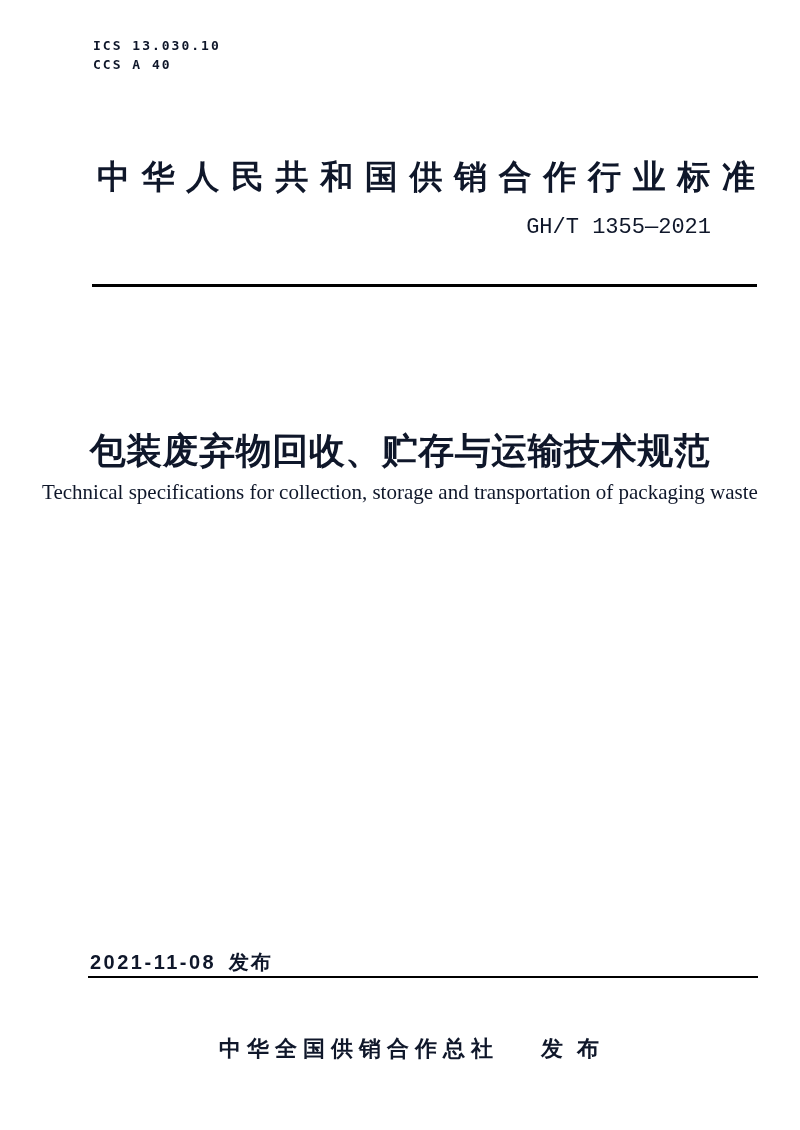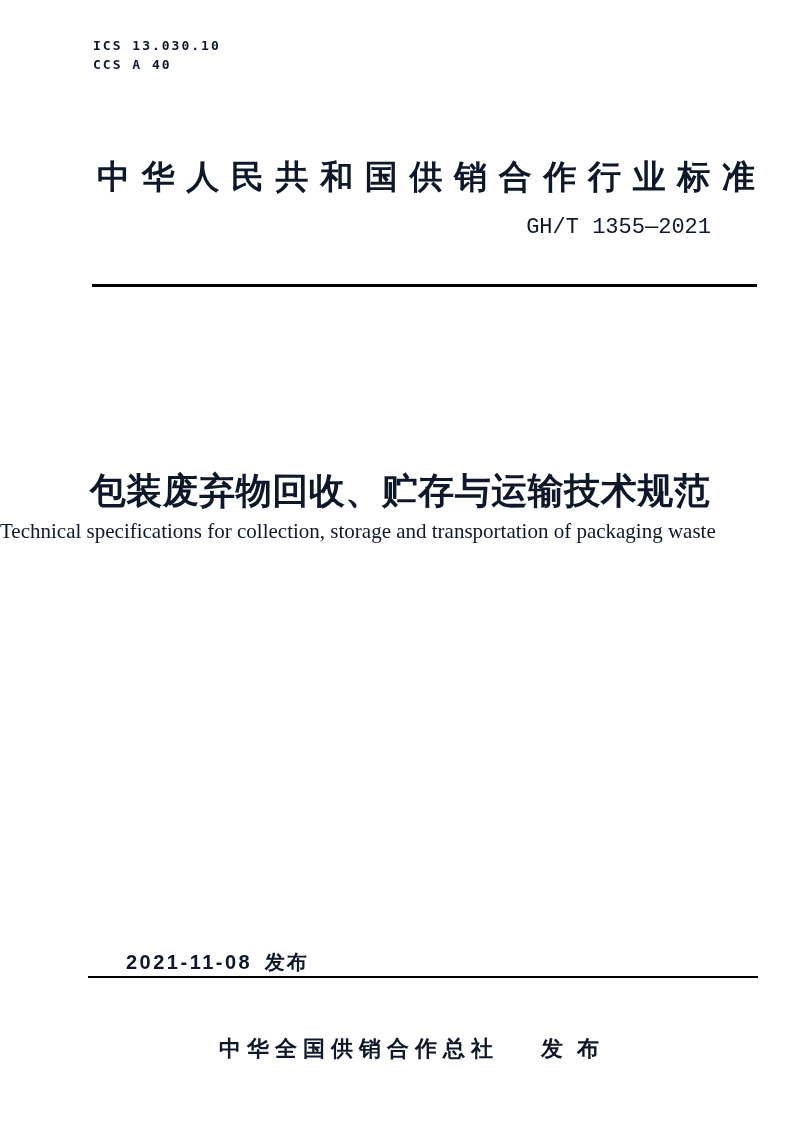--- a/index.html
+++ b/index.html
@@ -68,47 +68,46 @@
     position: absolute;
     left: 0;
     top: 429px;
     width: 800px;
     text-align: center;
     font-size: 36px;
     font-weight: 700;
     line-height: 44px;
     letter-spacing: 0.5px;
     white-space: nowrap;
-    margin-top: 40px;
   }
 
   .title-en {
     position: absolute;
     left: 0;
-    top: 517px;
+    top: 478px;
     width: 800px;
+    text-align: center;
     font-family: "Liberation Serif", serif;
     font-size: 21px;
     line-height: 28px;
     white-space: nowrap;
   }
 
   .date-row {
     position: absolute;
     left: 90px;
     right: 43px;
     top: 951px;
     display: flex;
     justify-content: space-between;
     align-items: baseline;
     font-size: 20px;
     font-weight: 700;
     line-height: 22px;
     white-space: nowrap;
-    margin-left: 36px;
   }
   .date-num { letter-spacing: 2.5px; }
   .date-label { margin-left: 7px; letter-spacing: 2px; }
 
   .rule-bottom {
     position: absolute;
     left: 88px;
     top: 976px;
     width: 670px;
     height: 2px;

